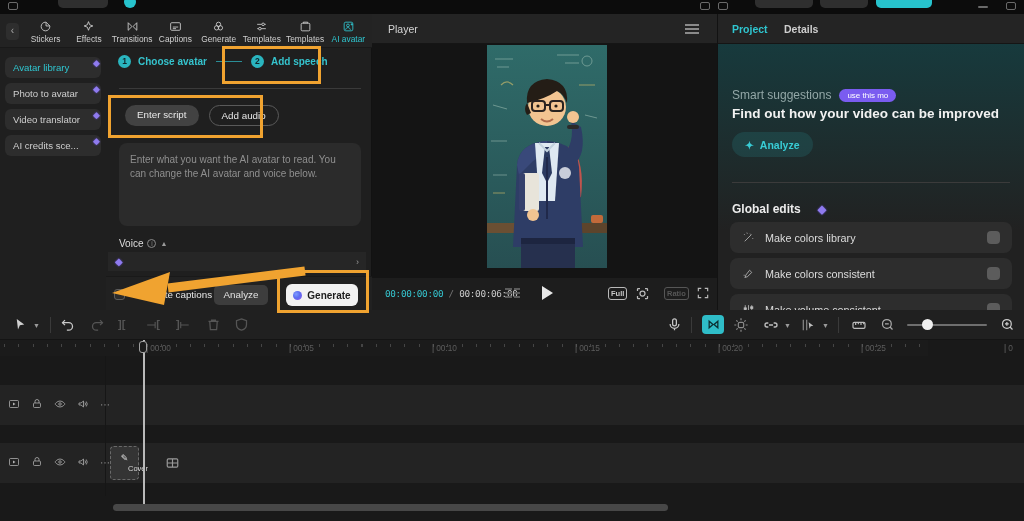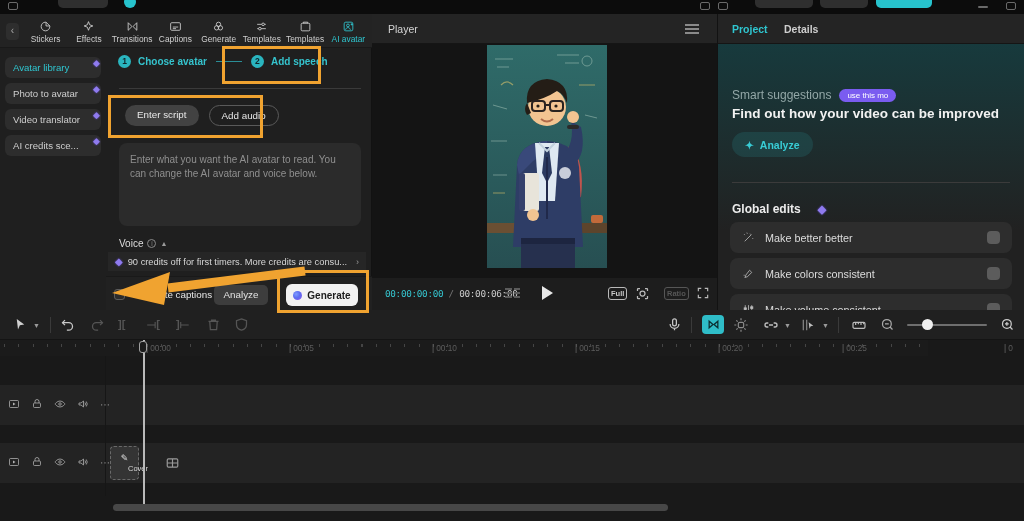--- a/index.html
+++ b/index.html
@@ -239,21 +239,20 @@
     </div>
 
     <div class="abs voice-row">
       <span>Voice</span>
       <span class="info-i">i</span>
       <span class="caret-up">▲</span>
     </div>
 
     <div class="abs credits">
       <span class="gem" style="position:static; font-size:10px;">◆</span>
-      <span>90 credits off for first timers. More credits are consu...</span>
       <span class="chev">›</span>
     </div>
 
     <div class="abs actions">
       <div class="abs chk"></div>
       <div class="abs chk-lbl">Generate captions</div>
       <div class="abs btn-prev">Analyze</div>
       <div class="abs btn-gen">
         <span class="orb"></span>
         <span>Generate</span>
@@ -366,21 +365,21 @@
       <div class="abs insp-divider"></div>
       <div class="abs ge-row">
         <span>Global edits</span>
         <span class="gem" style="position:static; font-size:11px;">◆</span>
       </div>
 
       <div class="edit-card" style="top:178px;">
         <svg class="ic" viewBox="0 0 24 24">
             <path d="M5 19L17 7M15 5l2 2M4 6l1.5 1.5M19 13l1.5 1.5M9 3l.8 2"></path>
           </svg>
-        <span class="edit-lbl">Make better better</span>
+        <span class="edit-lbl">Make colors library</span>
         <span class="toggle"></span>
       </div>
       <div class="edit-card" style="top:214px;">
         <svg class="ic" viewBox="0 0 24 24">
             <path d="M14 6l4 4-8 8-4 1 1-4z"></path>
             <path d="M6 20a8 8 0 0 1-2-6" stroke-dasharray="2 2"></path>
           </svg>
         <span class="edit-lbl">Make colors consistent</span>
         <span class="toggle"></span>
       </div>
@@ -461,21 +460,21 @@
           <path d="M8 11h6M11 8v6M16 16l4 4"></path>
         </svg>
     </div>
 
     <div class="abs ruler">
       <span class="ruler-lbl" style="left:146px;">00:00</span>
       <span class="ruler-lbl" style="left:289px;">00:05</span>
       <span class="ruler-lbl" style="left:432px;">00:10</span>
       <span class="ruler-lbl" style="left:575px;">00:15</span>
       <span class="ruler-lbl" style="left:718px;">00:20</span>
-      <span class="ruler-lbl" style="left:842px;">00:25</span>
+      <span class="ruler-lbl" style="left:861px;">00:25</span>
       <span class="ruler-lbl" style="left:1004px;">0</span>
     </div>
 
     <div class="lane" style="top:75px;"></div>
     <div class="lane" style="top:133px;"></div>
 
     <div class="hdr-col">
       <div class="trk-icons" style="top:42px;">
         <svg class="ic" viewBox="0 0 24 24">
             <rect x="3" y="5" width="18" height="14" rx="2"></rect>

